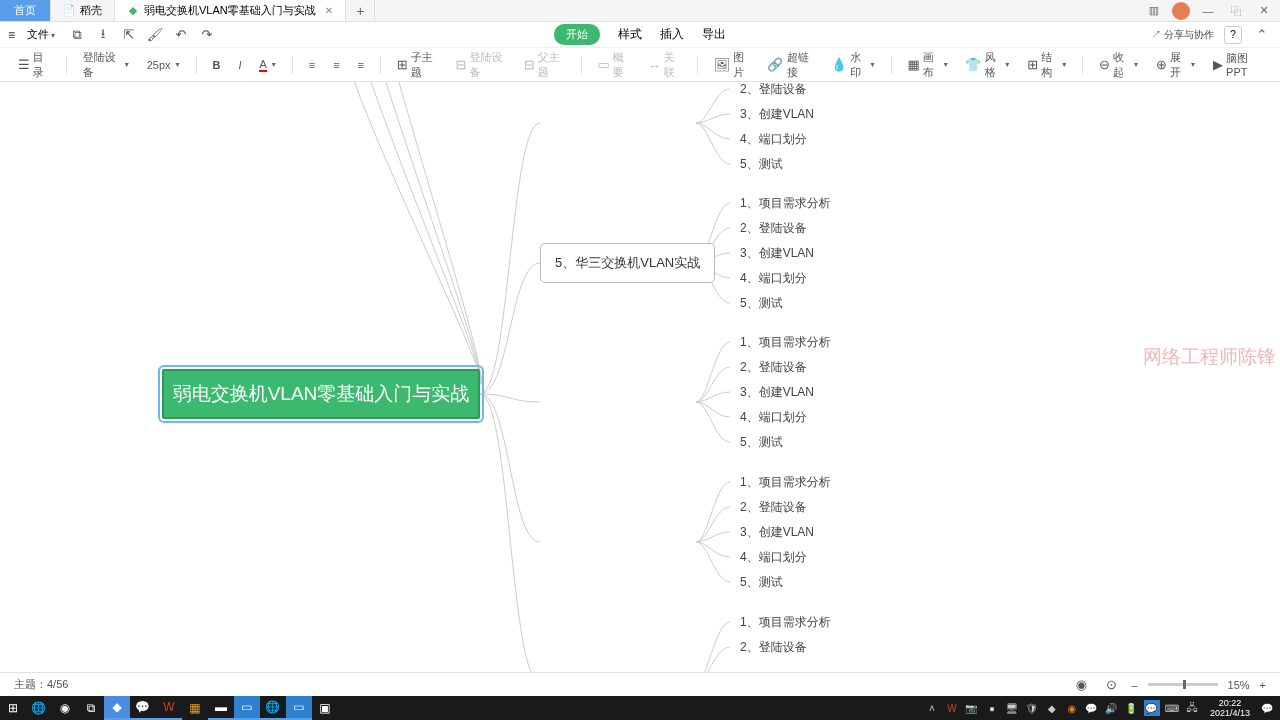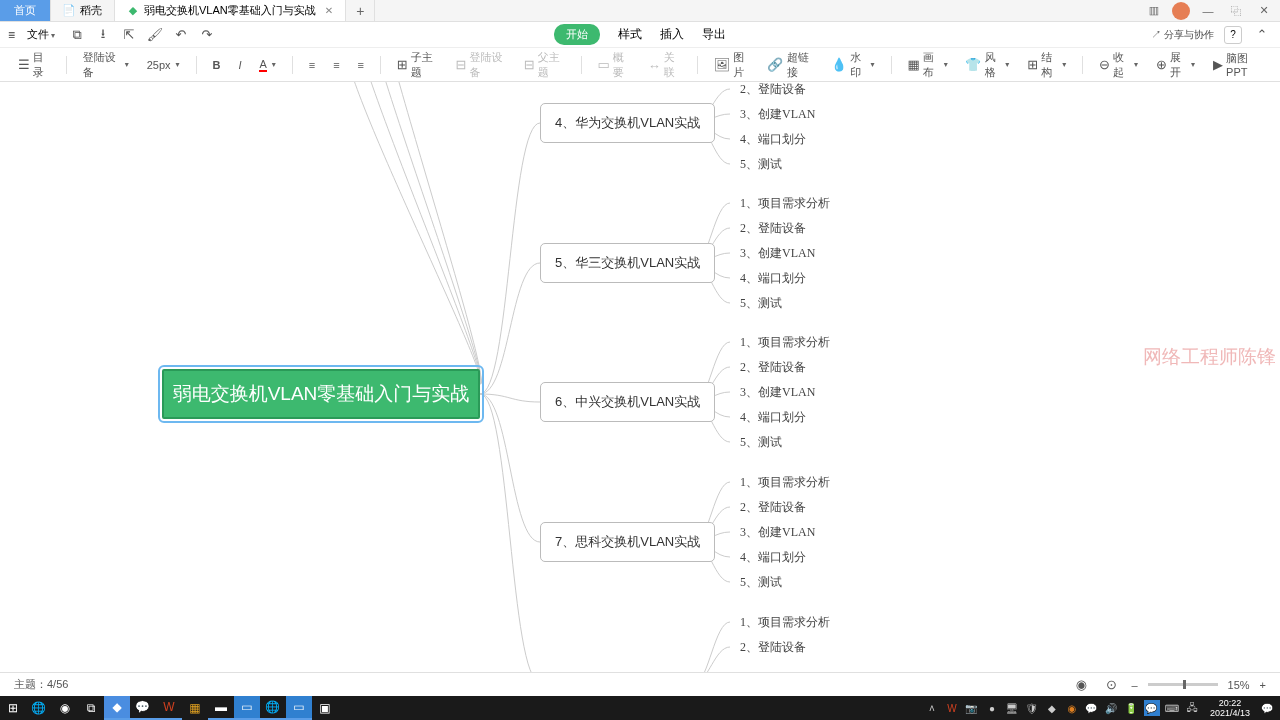--- a/index.html
+++ b/index.html
@@ -35,21 +35,21 @@
   .tbtn { display: flex; align-items: center; gap: 3px; padding: 2px 4px; }
   .tbtn.disabled { color: #bbb; }
   .tsep { width: 1px; height: 18px; background: #e0e0e0; margin: 0 2px; }
   .ticon { font-size: 13px; }
 
   
   .canvas { position: absolute; top: 82px; left: 0; right: 0; bottom: 48px; background: #fff; overflow: hidden; }
   .svg-lines { position: absolute; top: 0; left: 0; width: 100%; height: 100%; pointer-events: none; }
   .central-node { position: absolute; left: 162px; top: 287px; width: 318px; height: 50px; background: #3db96f; border: 2px solid #2a9a58; outline: 2px solid #6db8f0; outline-offset: 2px; color: #fff; display: flex; align-items: center; justify-content: center; font-size: 19px; border-radius: 2px; }
   .branch-node { position: absolute; padding: 10px 14px; border: 1px solid #bbb; border-radius: 5px; background: #fff; font-size: 13px; color: #333; }
-  .leaf { position: absolute; font-size: 12px; color: #444; white-space: nowrap; font-family: Liberation Serif, serif; }
+  .leaf { position: absolute; font-size: 12px; color: #444; white-space: nowrap; }
   .watermark { position: absolute; right: 4px; top: 262px; font-size: 19px; color: #f0b8b8; }
 
   
   .status-bar { position: absolute; bottom: 24px; left: 0; right: 0; height: 24px; border-top: 1px solid #e0e0e0; display: flex; align-items: center; padding: 0 14px; font-size: 11px; color: #555; background: #fff; }
   .status-right { margin-left: auto; display: flex; align-items: center; gap: 10px; }
   .zoom-track { width: 70px; height: 3px; background: #ccc; position: relative; }
   .zoom-handle { position: absolute; left: 50%; top: -3px; width: 3px; height: 9px; background: #666; }
 
   
   .taskbar { position: absolute; bottom: 0; left: 0; right: 0; height: 24px; background: #1a1a1a; display: flex; align-items: center; }
@@ -231,38 +231,35 @@
       <path d="M 696 460 C 708 460, 715 425, 730 425" stroke="#ccc" fill="none" stroke-width="1"></path>
       <path d="M 696 460 C 708 460, 715 450, 730 450" stroke="#ccc" fill="none" stroke-width="1"></path>
       <path d="M 696 460 C 708 460, 715 475, 730 475" stroke="#ccc" fill="none" stroke-width="1"></path>
       <path d="M 696 460 C 708 460, 715 500, 730 500" stroke="#ccc" fill="none" stroke-width="1"></path>
       <path d="M 480 312 C 510 312, 510 600, 540 600" stroke="#ccc" fill="none" stroke-width="1"></path>
       <path d="M 696 600 C 708 600, 715 540, 730 540" stroke="#ccc" fill="none" stroke-width="1"></path>
       <path d="M 696 600 C 708 600, 715 565, 730 565" stroke="#ccc" fill="none" stroke-width="1"></path>
     </svg>
   <div class="central-node">弱电交换机VLAN零基础入门与实战</div>
   <div class="watermark">网络工程师陈锋</div>
-<div class="branch-node" style="left: 540px; top: 21px;">4、华为交换机VLAN实战</div>
     <div class="leaf" style="left: 740px; top: -1px;">2、登陆设备</div>
     <div class="leaf" style="left: 740px; top: 24px;">3、创建VLAN</div>
     <div class="leaf" style="left: 740px; top: 49px;">4、端口划分</div>
     <div class="leaf" style="left: 740px; top: 74px;">5、测试</div>
     <div class="branch-node" style="left: 540px; top: 161px;">5、华三交换机VLAN实战</div>
     <div class="leaf" style="left: 740px; top: 113px;">1、项目需求分析</div>
     <div class="leaf" style="left: 740px; top: 138px;">2、登陆设备</div>
     <div class="leaf" style="left: 740px; top: 163px;">3、创建VLAN</div>
     <div class="leaf" style="left: 740px; top: 188px;">4、端口划分</div>
     <div class="leaf" style="left: 740px; top: 213px;">5、测试</div>
-    <div class="branch-node" style="left: 540px; top: 300px;">6、中兴交换机VLAN实战</div>
     <div class="leaf" style="left: 740px; top: 252px;">1、项目需求分析</div>
     <div class="leaf" style="left: 740px; top: 277px;">2、登陆设备</div>
     <div class="leaf" style="left: 740px; top: 302px;">3、创建VLAN</div>
     <div class="leaf" style="left: 740px; top: 327px;">4、端口划分</div>
     <div class="leaf" style="left: 740px; top: 352px;">5、测试</div>
-    <div class="branch-node" style="left: 540px; top: 440px;">7、思科交换机VLAN实战</div>
     <div class="leaf" style="left: 740px; top: 392px;">1、项目需求分析</div>
     <div class="leaf" style="left: 740px; top: 417px;">2、登陆设备</div>
     <div class="leaf" style="left: 740px; top: 442px;">3、创建VLAN</div>
     <div class="leaf" style="left: 740px; top: 467px;">4、端口划分</div>
     <div class="leaf" style="left: 740px; top: 492px;">5、测试</div>
     <div class="leaf" style="left: 740px; top: 532px;">1、项目需求分析</div>
     <div class="leaf" style="left: 740px; top: 557px;">2、登陆设备</div>
   </div>
 
 <div class="status-bar">

